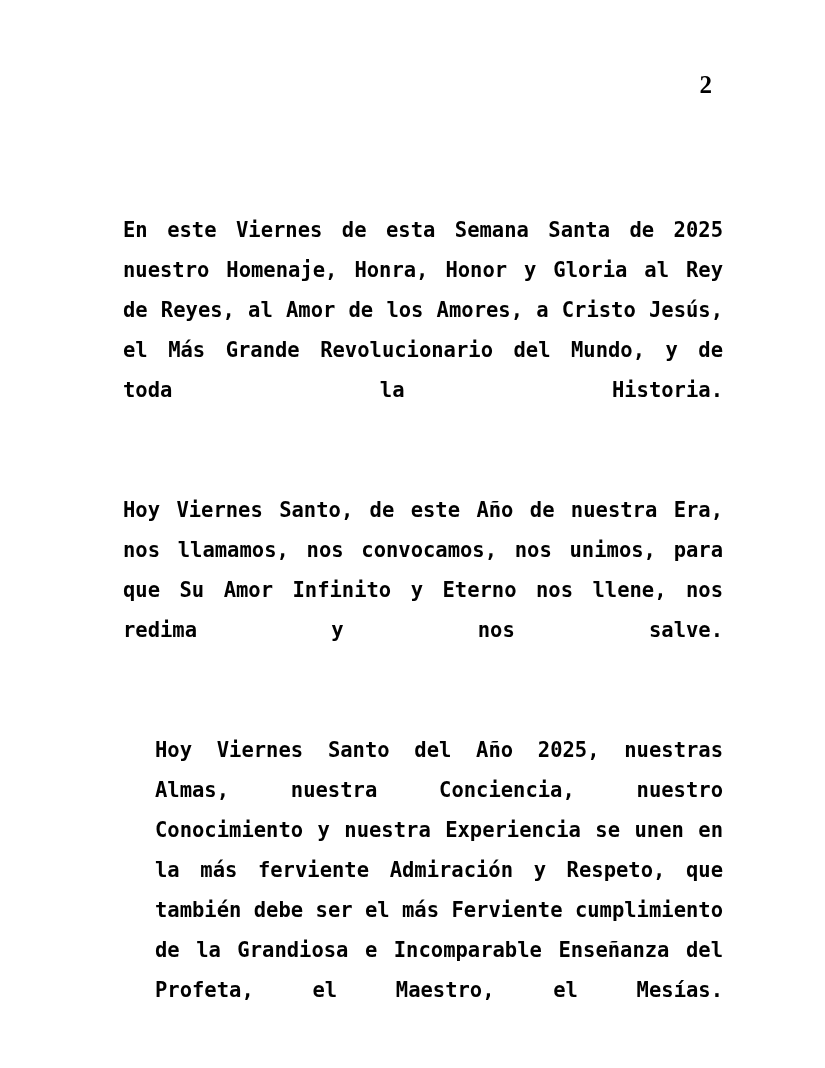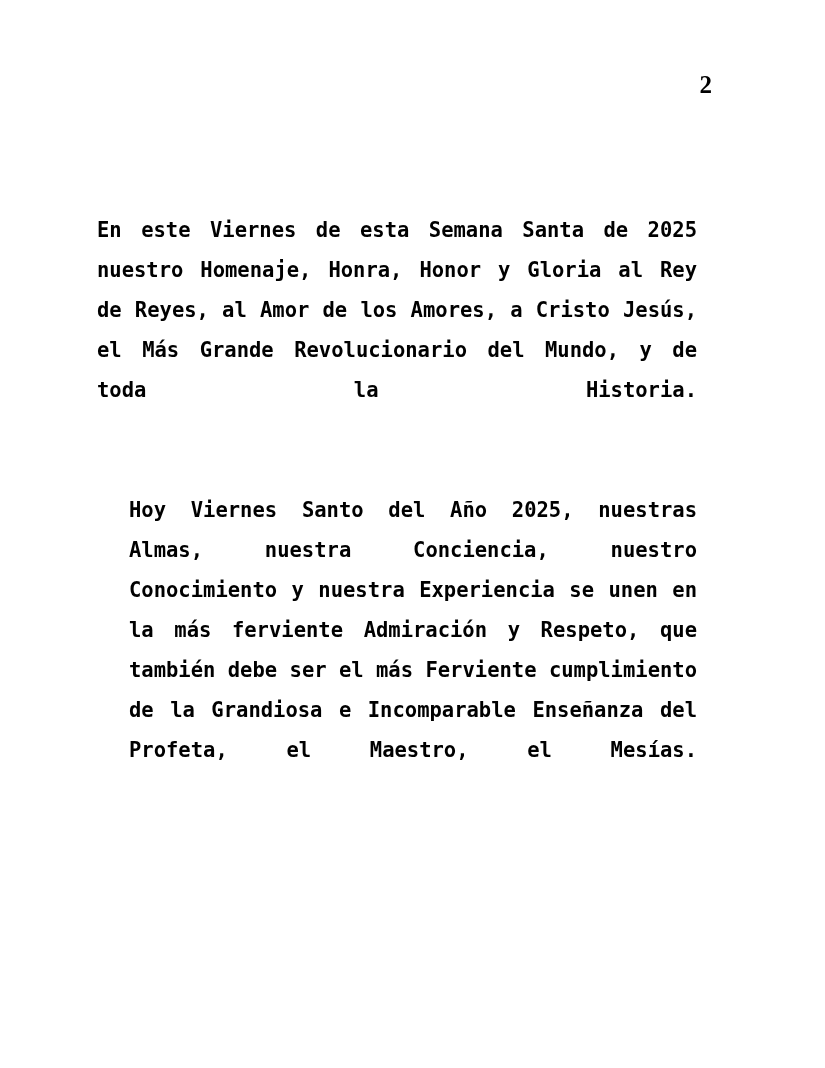--- a/index.html
+++ b/index.html
@@ -23,21 +23,21 @@
     text-align: right;
     font-family: "Liberation Serif", "DejaVu Serif", serif;
     font-weight: bold;
     font-size: 25px;
     line-height: 1;
     color: #000000;
     letter-spacing: 0;
   }
   .content {
     position: absolute;
-    left: 97px;
+    left: 123px;
     top: 210px;
     width: 600px;
   }
   .para {
     font-family: "DejaVu Sans Mono", "Liberation Mono", monospace;
     font-weight: bold;
     font-size: 20.5px;
     line-height: 40px;
     color: #000000;
     text-align: justify;
@@ -63,18 +63,19 @@
 <body>
 
 <div class="page">
 
   <div class="page-number">2</div>
 
   <div class="content">
 
     <p class="para">En este Viernes de esta Semana Santa de 2025 nuestro Homenaje, Honra, Honor y Gloria al Rey de Reyes, al Amor de los Amores, a Cristo Jesús, el Más Grande Revolucionario del Mundo, y de toda la Historia.</p>
 
+    <p class="para">Hoy Viernes Santo, de este Año de nuestra Era, nos llamamos, nos convocamos, nos unimos, para que Su Amor Infinito y Eterno nos llene, nos redima y nos salve.</p>
 
     <p class="para">Hoy Viernes Santo del Año 2025, nuestras Almas, nuestra Conciencia, nuestro Conocimiento y nuestra Experiencia se unen en la más ferviente Admiración y Respeto, que también debe ser el más Ferviente cumplimiento de la Grandiosa e Incomparable Enseñanza del Profeta, el Maestro, el Mesías.</p>
 
   </div>
 
 </div>
 
 </body></html>

